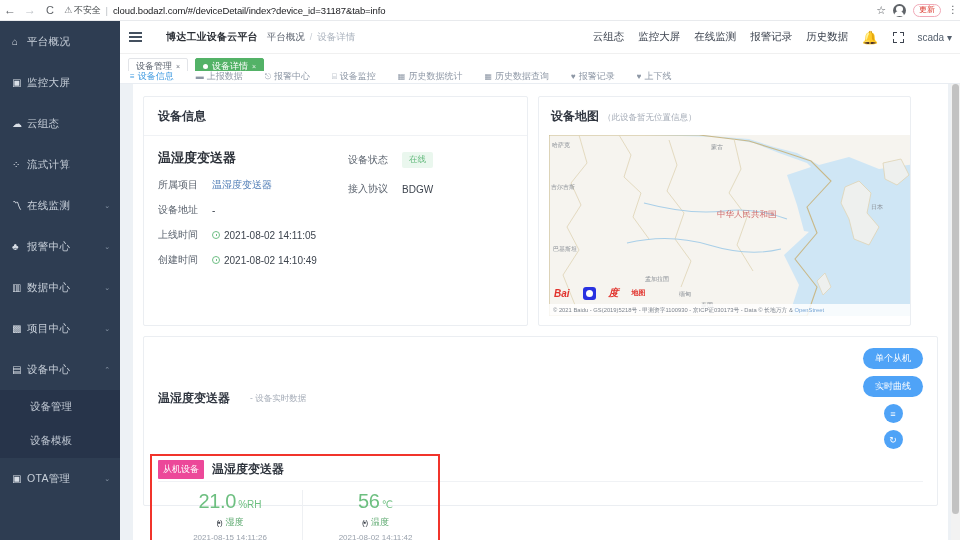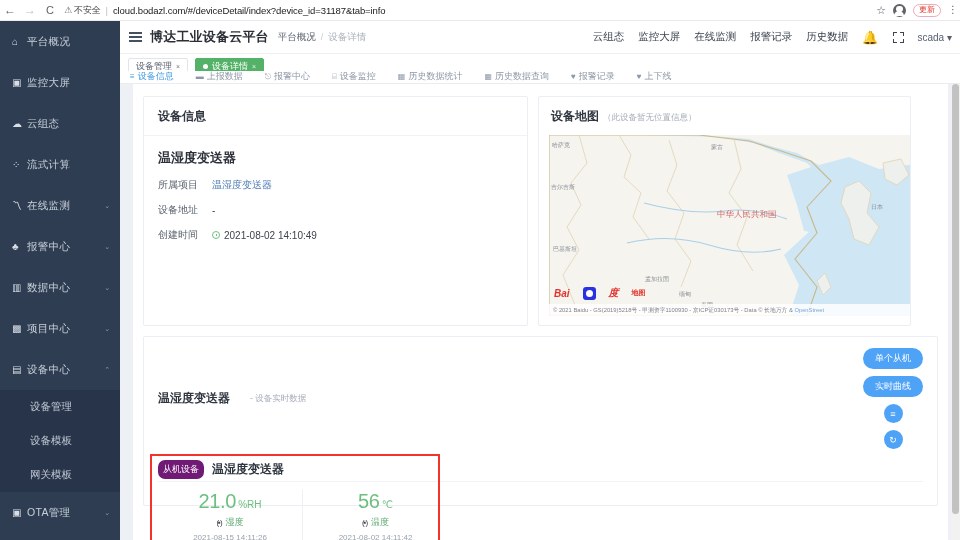--- a/index.html
+++ b/index.html
@@ -69,21 +69,21 @@
     color: #c0c8d3; font-size: 10.5px; cursor: pointer;
   }
 
   
   .app-header {
     position: absolute; top: 21px; left: 120px; width: 840px; height: 33px;
     background: #fff; display: flex; align-items: center; border-bottom: 1px solid #f0f0f0;
   }
   .hamburger { width: 13px; margin-left: 9px; }
   .hamburger i { display: block; height: 1.5px; background: #44505f; margin: 2.5px 0; }
-  .app-title { font-size: 13px; font-weight: bold; color: #2b2f36; margin-left: 8px; letter-spacing: 0.2px; }
+  .app-title { font-size: 10px; font-weight: bold; color: #2b2f36; margin-left: 24px; letter-spacing: 0.2px; }
   .crumb { font-size: 9.5px; color: #5d6470; margin-left: 9px; }
   .crumb-sep { color: #c6ccd4; margin: 0 5px; font-size: 9px; }
   .crumb-cur { font-size: 9.5px; color: #aab2bd; }
   .head-nav { margin-left: auto; display: flex; align-items: center; gap: 14px; padding-right: 8px; }
   .head-nav a { font-size: 10.5px; color: #3d4450; text-decoration: none; cursor: pointer; }
   .bell { color: #f4584f; font-size: 13px; cursor: pointer; }
   .expand-ico { width: 11px; height: 11px; position: relative; cursor: pointer; }
   .expand-ico span { position: absolute; width: 4px; height: 4px; border: 1.2px solid #3d4450; }
   .expand-ico span:nth-child(1) { top:0; left:0; border-right:none; border-bottom:none; }
   .expand-ico span:nth-child(2) { top:0; right:0; border-left:none; border-bottom:none; }
@@ -180,21 +180,21 @@
     width: 19px; height: 19px; border-radius: 50%; background: #4fa3f7; color: #fff;
     display: flex; align-items: center; justify-content: center; font-size: 9px;
     border: none; cursor: pointer;
   }
   .rt-boxwrap { position: relative; margin-top: 9px; }
   .redbox {
     position: absolute; left: -8px; top: -4px; width: 290px; height: 126px;
     border: 2.5px solid #f1342b; pointer-events: none;
   }
   .slave-bar { display: flex; align-items: center; height: 24px; border-bottom: 1px solid #f0f2f5; }
-  .slave-tag { background: #701a75; color: #fff; font-size: 9px; padding: 3px 5px; border-radius: 7px; }
+  .slave-tag { background: #ec4899; color: #fff; font-size: 9px; padding: 3px 5px; border-radius: 1px; }
   .slave-name { font-size: 12px; font-weight: bold; color: #2f353e; margin-left: 8px; }
   .tiles { display: flex; margin-top: 8px; }
   .tile { width: 145px; text-align: center; border-right: 1px solid #eef0f3; padding: 0 4px; }
   .tile:last-child { border-right: none; }
   .tile-val { font-size: 20px; color: #6dbf80; letter-spacing: -0.3px; }
   .tile-unit { font-size: 10px; color: #6dbf80; margin-left: 2px; }
   .tile-label-row { display: flex; align-items: center; justify-content: center; gap: 4px; margin-top: 3px; }
   .wave-ico { font-size: 8px; color: #3a4049; letter-spacing: -1px; }
   .tile-label { font-size: 9px; color: #5aa86d; }
   .tile-time { font-size: 8px; color: #9aa2ad; margin-top: 4px; }
@@ -263,21 +263,20 @@
     <span class="s-arrow">⌄</span>
   </div>
   <div class="side-item">
     <span class="s-ico">▤</span>
     <span class="s-label">设备中心</span>
     <span class="s-arrow">⌃</span>
   </div>
   <div class="side-sub-wrap">
     <div class="side-sub">设备管理</div>
     <div class="side-sub">设备模板</div>
-    <div class="side-sub">网关模板</div>
   </div>
   <div class="side-item">
     <span class="s-ico">▣</span>
     <span class="s-label">OTA管理</span>
     <span class="s-arrow">⌄</span>
   </div>
   <div class="side-item">
     
     
   </div>
@@ -370,23 +369,38 @@
             <div class="dev-name">温湿度变送器</div>
             <div class="kv">
               <span class="k">所属项目</span>
               <span class="v link">温湿度变送器</span>
             </div>
             <div class="kv">
               <span class="k">设备地址</span>
               <span class="v">-</span>
             </div>
             <div class="kv">
+              <span class="k">上线时间</span>
+              <span class="clock"></span>
+              <span class="v">2021-08-02 14:11:05</span>
+            </div>
+            <div class="kv">
               <span class="k">创建时间</span>
               <span class="clock"></span>
               <span class="v">2021-08-02 14:10:49</span>
+            </div>
+          </div>
+          <div class="dev-col-r">
+            <div class="kv" style="margin-top:16px">
+              <span class="k">设备状态</span>
+              <span class="badge-online">在线</span>
+            </div>
+            <div class="kv" style="margin-top:14px">
+              <span class="k">接入协议</span>
+              <span class="v">BDGW</span>
             </div>
           </div>
         </div>
       </div>
 
       <div class="card map-card">
         <div style="display:flex;align-items:baseline;gap:4px;">
           <span class="card-title">设备地图</span>
           <span class="card-sub">（此设备暂无位置信息）</span>
         </div>

